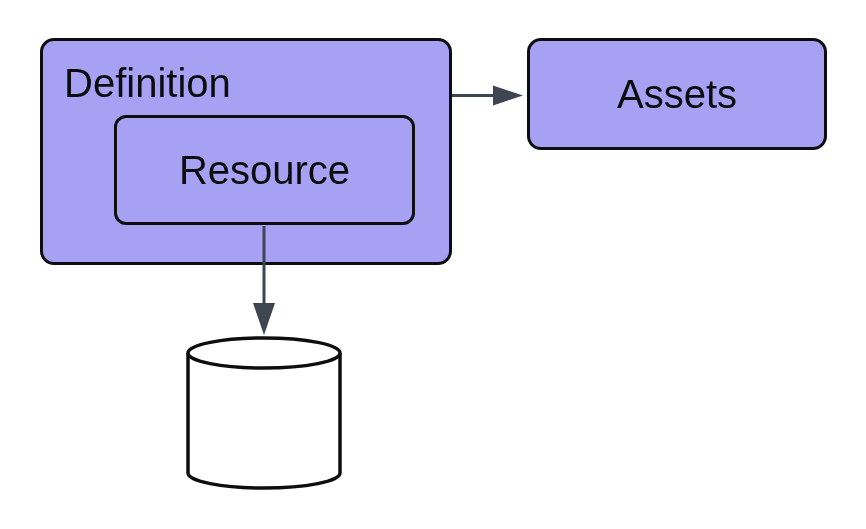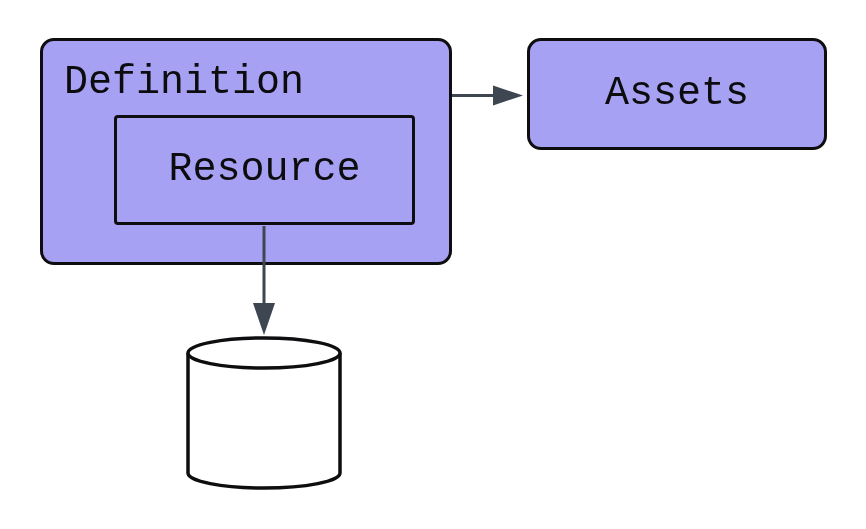--- a/index.html
+++ b/index.html
@@ -6,21 +6,21 @@
     margin: 0;
     padding: 0;
     background: #ffffff;
   }
   .canvas {
     position: relative;
     width: 866px;
     height: 529px;
     background: #ffffff;
     overflow: hidden;
-    font-family: Liberation Mono, monospace;
+    font-family: Liberation Sans, sans-serif;
     color: #0c0c0e;
   }
   .node {
     position: absolute;
     box-sizing: border-box;
     background: #a7a1f3;
     border: 3px solid #0e0e11;
   }
   .definition-box {
     left: 40px;
@@ -38,21 +38,21 @@
     white-space: nowrap;
   }
   .resource-box {
     position: absolute;
     box-sizing: border-box;
     left: 71px;
     top: 74px;
     width: 301px;
     height: 110px;
     border: 3px solid #0e0e11;
-    border-radius: 4px;
+    border-radius: 12px;
     background: transparent;
     display: flex;
     align-items: center;
     justify-content: center;
   }
   .assets-box {
     left: 527px;
     top: 38px;
     width: 300px;
     height: 112px;

